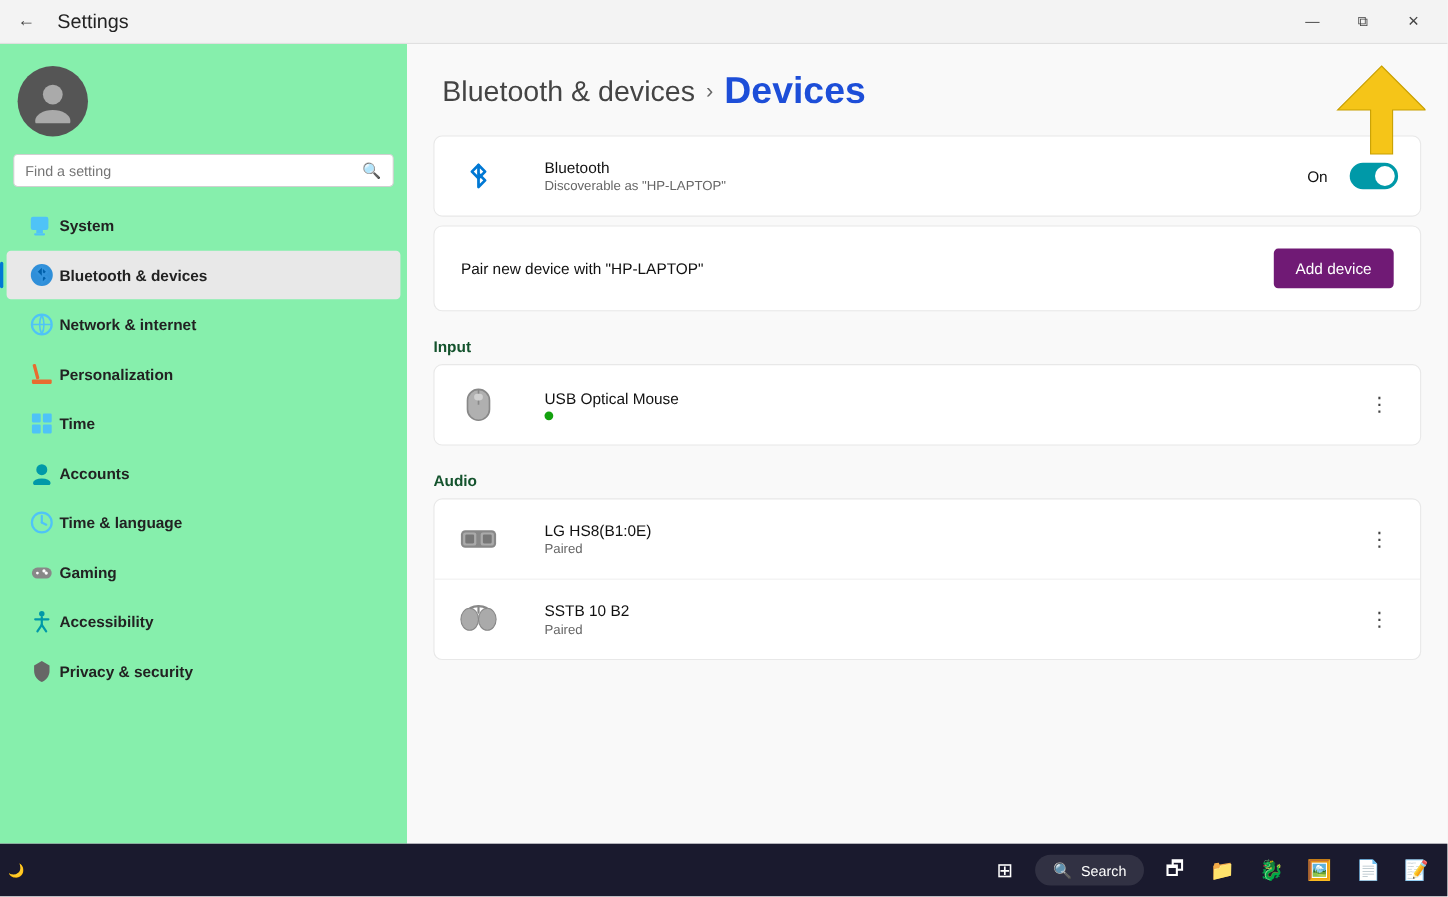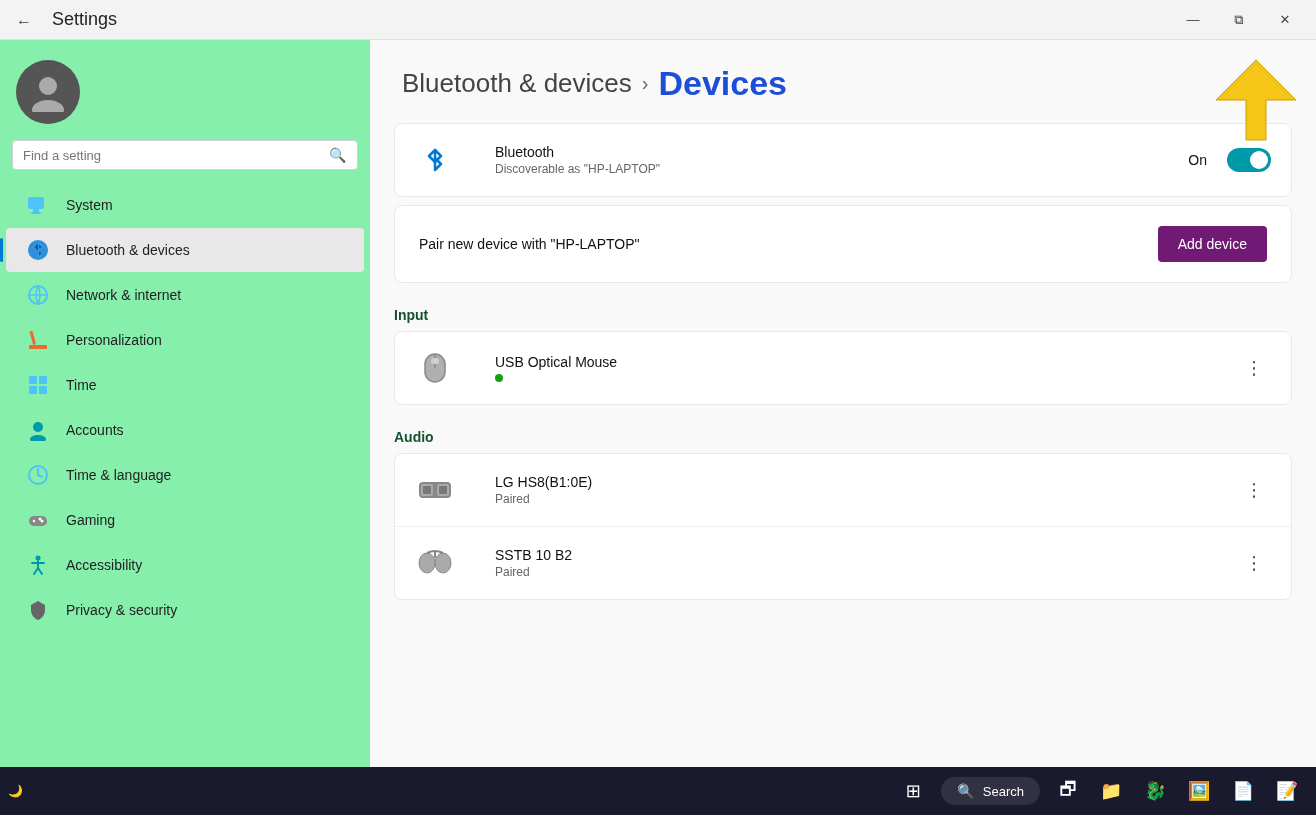--- a/index.html
+++ b/index.html
@@ -45,23 +45,23 @@
       background: white; border: 1px solid #d0d0d0; border-radius: 4px;
       padding: 6px 10px; gap: 8px;
     }
     .search-box input {
       border: none; outline: none; font-size: 13px; flex: 1; background: transparent;
       color: #666;
     }
     .search-box .search-icon { color: #666; font-size: 14px; }
 
     .nav-item {
-      display: flex; align-items: center; gap: 16px;
+      display: flex; align-items: center; gap: 4px;
       padding: 10px 20px; cursor: pointer; border-radius: 4px; margin: 1px 6px;
-      font-size: 14px; color: #222; position: relative;
+      font-size: 14px; color: #222; position: relative; font-weight: bold;
     }
     .nav-item.active {
       background: #e8e8e8;
     }
     .nav-item.active::before {
       content: '';
       position: absolute; left: -6px; top: 50%; transform: translateY(-50%);
       width: 3px; height: 24px; background: #0078d4; border-radius: 2px;
     }
     .nav-icon { width: 24px; height: 24px; display: flex; align-items: center; justify-content: center; flex-shrink: 0; }

